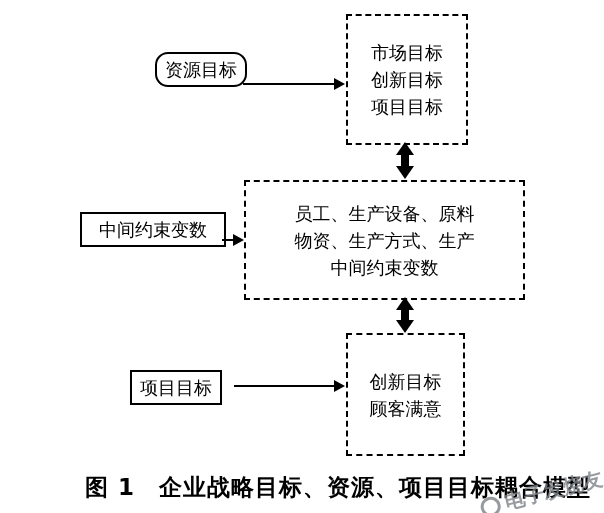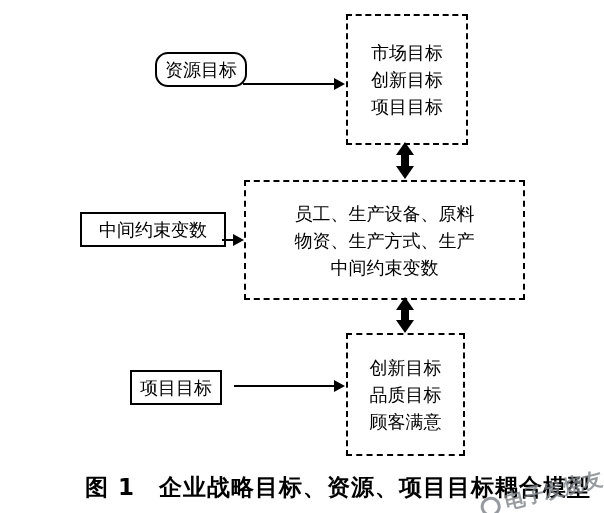--- a/index.html
+++ b/index.html
@@ -152,21 +152,20 @@
 
   <div class="solid-box" style="left:80px; top:212px; width:142px; height:31px;">
     <span>中间约束变数</span>
   </div>
   <div class="h-arrow" style="left:222px; top:239px; width:11px;"></div>
 
   <div class="v-double" style="left:401px; top:309px; height:12px;"></div>
 
   <div class="dashed-box" style="left:346px; top:333px; width:115px; height:119px;">
     <div class="line">创新目标</div>
-    <div class="line">品质目标</div>
     <div class="line">顾客满意</div>
   </div>
 
   <div class="solid-box" style="left:130px; top:370px; width:88px; height:31px;">
     <span>项目目标</span>
   </div>
   <div class="h-arrow" style="left:234px; top:385px; width:100px;"></div>
 
   <div class="caption">图 1　企业战略目标、资源、项目目标耦合模型</div>
 

